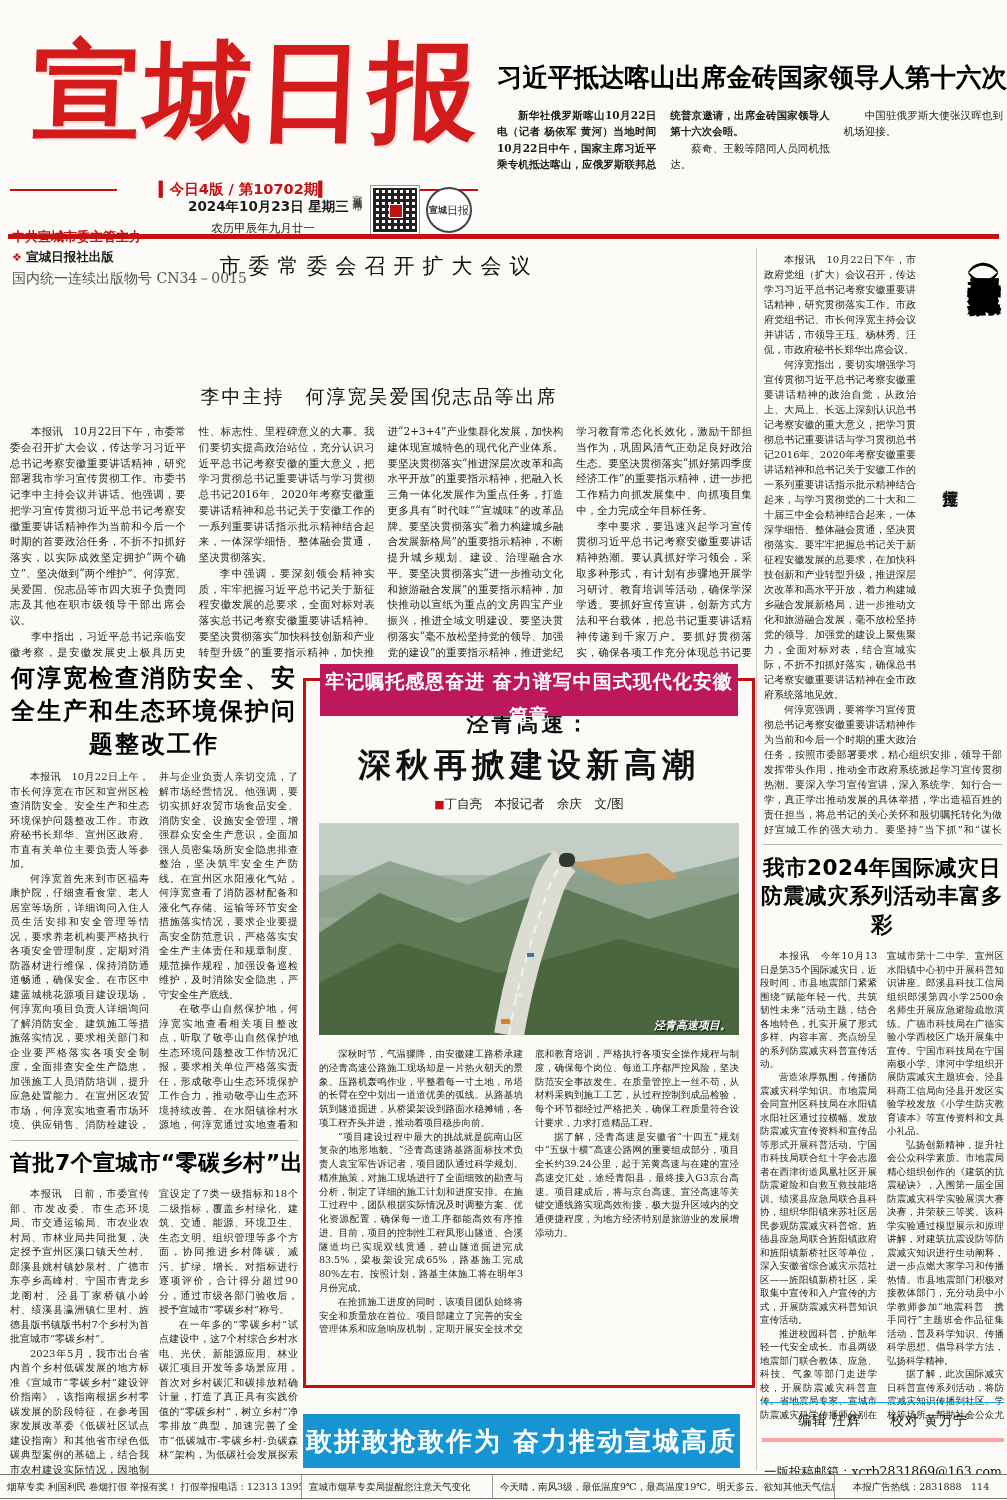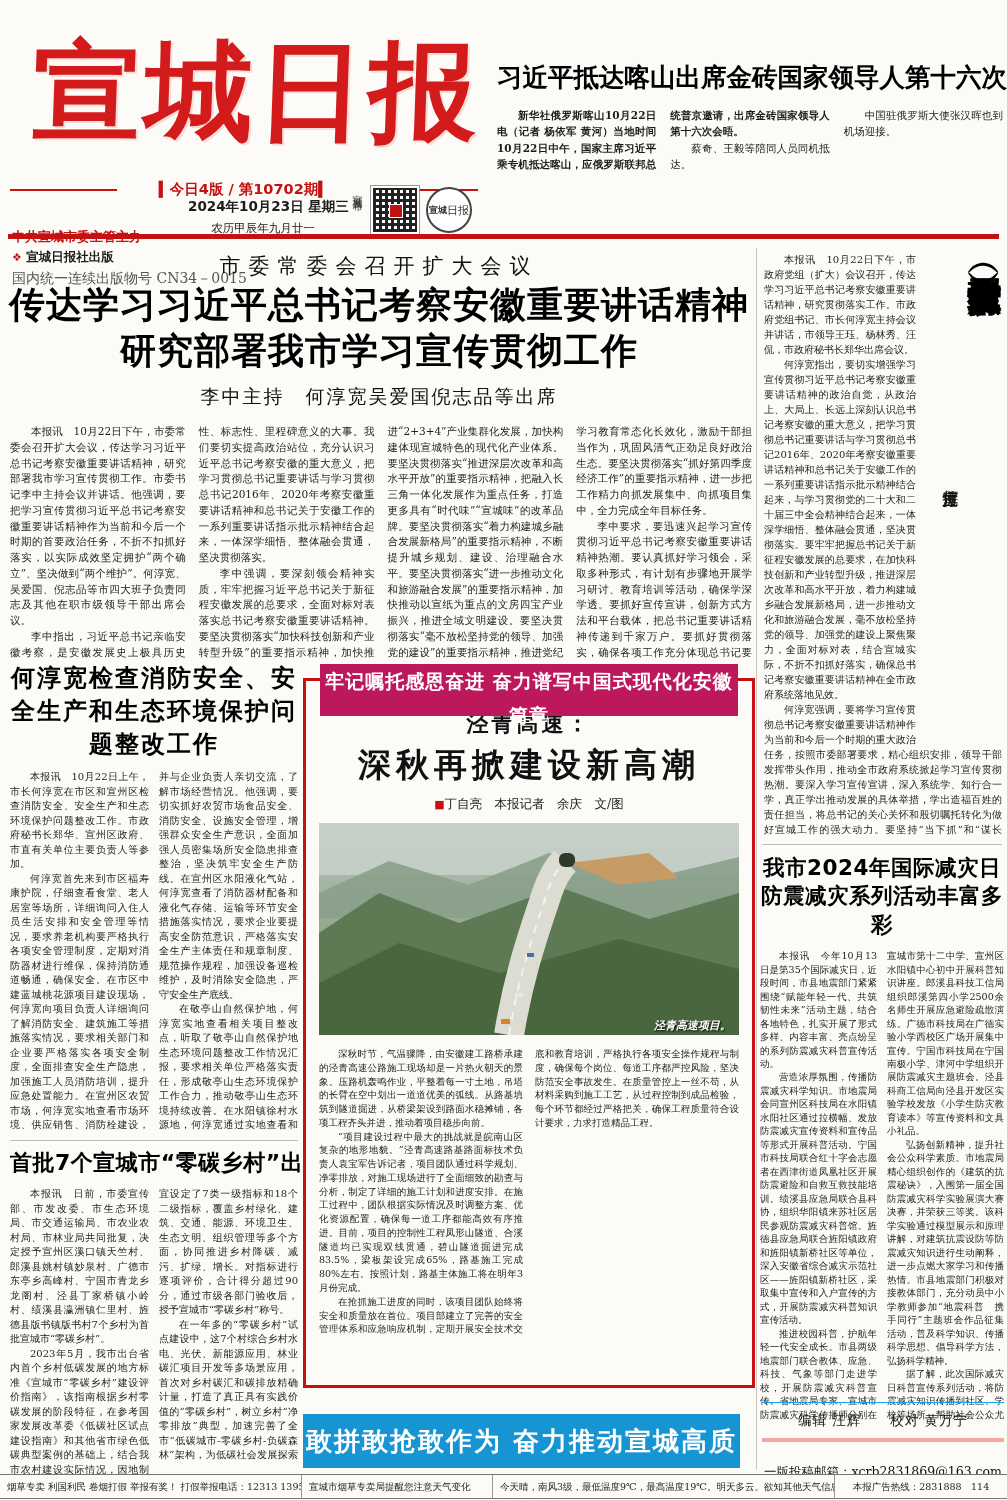--- a/index.html
+++ b/index.html
@@ -134,24 +134,20 @@
     <span class="qr"></span>
     <span class="badge">
       <span class="bt">宣城</span>
       <span class="bn">日报</span>
     </span>
   </div>
 
   <div class="abs red-rule"></div>
 
   <div class="abs lead-kicker">市委常委会召开扩大会议</div>
-  <div class="abs lead-title">
-    <div>传达学习习近平总书记考察安徽重要讲话精神</div>
-    <div>研究部署我市学习宣传贯彻工作</div>
-  </div>
   <div class="abs lead-sub">李中主持　何淳宽吴爱国倪志品等出席</div>
   <div class="abs lead-body">
     <p>本报讯　10月22日下午，市委常委会召开扩大会议，传达学习习近平总书记考察安徽重要讲话精神，研究部署我市学习宣传贯彻工作。市委书记李中主持会议并讲话。他强调，要把学习宣传贯彻习近平总书记考察安徽重要讲话精神作为当前和今后一个时期的首要政治任务，不折不扣抓好落实，以实际成效坚定拥护“两个确立”、坚决做到“两个维护”。何淳宽、吴爱国、倪志品等市四大班子负责同志及其他在职市级领导干部出席会议。</p>
     <p>李中指出，习近平总书记亲临安徽考察，是安徽发展史上极具历史性、标志性、里程碑意义的大事。我们要切实提高政治站位，充分认识习近平总书记考察安徽的重大意义，把学习贯彻总书记重要讲话与学习贯彻总书记2016年、2020年考察安徽重要讲话精神和总书记关于安徽工作的一系列重要讲话指示批示精神结合起来，一体深学细悟、整体融会贯通，坚决贯彻落实。</p>
     <p>李中强调，要深刻领会精神实质，牢牢把握习近平总书记关于新征程安徽发展的总要求，全面对标对表落实总书记考察安徽重要讲话精神。要坚决贯彻落实“加快科技创新和产业转型升级”的重要指示精神，加快推进“2+3+4”产业集群化发展，加快构建体现宣城特色的现代化产业体系。要坚决贯彻落实“推进深层次改革和高水平开放”的重要指示精神，把融入长三角一体化发展作为重点任务，打造更多具有“时代味”“宣城味”的改革品牌。要坚决贯彻落实“着力构建城乡融合发展新格局”的重要指示精神，不断提升城乡规划、建设、治理融合水平。要坚决贯彻落实“进一步推动文化和旅游融合发展”的重要指示精神，加快推动以宣纸为重点的文房四宝产业振兴，推进全域文明建设。要坚决贯彻落实“毫不放松坚持党的领导、加强党的建设”的重要指示精神，推进党纪学习教育常态化长效化，激励干部担当作为，巩固风清气正劲足良好政治生态。要坚决贯彻落实“抓好第四季度经济工作”的重要指示精神，进一步把工作精力向抓发展集中、向抓项目集中，全力完成全年目标任务。</p>
     <p>李中要求，要迅速兴起学习宣传贯彻习近平总书记考察安徽重要讲话精神热潮。要认真抓好学习领会，采取多种形式，有计划有步骤地开展学习研讨、教育培训等活动，确保学深学透。要抓好宣传宣讲，创新方式方法和平台载体，把总书记重要讲话精神传递到千家万户。要抓好贯彻落实，确保各项工作充分体现总书记要求、契合省委部署、符合宣城实际，奋力推动习近平总书记重要讲话精神在宣城结出更加丰硕的实践成果。</p>
 
   </div>
 
   <div class="abs vline"></div>
@@ -230,22 +226,23 @@
         <rect x="240" y="30" width="16" height="14" rx="6" fill="#2e3a2c"></rect>
         <rect x="196" y="170" width="8" height="4" fill="#e8e8e0"></rect>
         <rect x="208" y="130" width="7" height="4" fill="#4a6fa5"></rect>
         <rect x="182" y="196" width="9" height="5" fill="#d9822b"></rect>
       </svg>
       <div class="photo-cap">泾青高速项目。</div>
     </div>
 
     <div class="feat-body">
       <p>深秋时节，气温骤降，由安徽建工路桥承建的泾青高速公路施工现场却是一片热火朝天的景象。压路机轰鸣作业，平整着每一寸土地，吊塔的长臂在空中划出一道道优美的弧线。从路基填筑到隧道掘进，从桥梁架设到路面水稳摊铺，各项工程齐头并进，推动着项目稳步向前。</p>
-      <p>“项目建设过程中最大的挑战就是皖南山区复杂的地形地貌。”泾青高速路基路面标技术负责人袁宝军告诉记者，项目团队通过科学规划、净零排放，对施工现场进行了全面细致的勘查与分析，制定了详细的施工计划和进度安排。在施工过程中，团队根据实际情况及时调整方案、优化资源配置，确保每一道工序都能高效有序推进。目前，项目的控制性工程凤形山隧道、合溪隧道均已实现双线贯通，碧山隧道掘进完成83.5%，梁板架设完成65%，路基施工完成80%左右。按照计划，路基主体施工将在明年3月份完成。</p>
+      <p>“项目建设过程中最大的挑战就是皖南山区复杂的地形地貌。”泾青高速路基路面标技术负责人袁宝军告诉记者，项目团队通过科学规划、精准施策，对施工现场进行了全面细致的勘查与分析，制定了详细的施工计划和进度安排。在施工过程中，团队根据实际情况及时调整方案、优化资源配置，确保每一道工序都能高效有序推进。目前，项目的控制性工程凤形山隧道、合溪隧道均已实现双线贯通，碧山隧道掘进完成83.5%，梁板架设完成65%，路基施工完成80%左右。按照计划，路基主体施工将在明年3月份完成。</p>
       <p>在抢抓施工进度的同时，该项目团队始终将安全和质量放在首位。项目部建立了完善的安全管理体系和应急响应机制，定期开展安全技术交底和教育培训，严格执行各项安全操作规程与制度，确保每个岗位、每道工序都严控风险，坚决防范安全事故发生。在质量管控上一丝不苟，从材料采购到施工工艺，从过程控制到成品检验，每个环节都经过严格把关，确保工程质量符合设计要求，力求打造精品工程。</p>
+      <p>据了解，泾青高速是安徽省“十四五”规划中“五纵十横”高速公路网的重要组成部分，项目全长约39.24公里，起于芜黄高速与在建的宣泾高速交汇处，途经青阳县，最终接入G3京台高速。项目建成后，将与京台高速、宣泾高速等关键交通线路实现高效衔接，极大提升区域内的交通便捷程度，为地方经济特别是旅游业的发展增添动力。</p>
 
     </div>
   </div>
 
   <div class="abs slogan">敢拼敢抢敢作为  奋力推动宣城高质量发展</div>
 
   <div class="abs editorbox">
     <div class="r1">编辑 汪辉　　校对 黄万宁</div>
     <div class="r2">一版投稿邮箱：xcrb2831869@163.com</div>
   </div>

